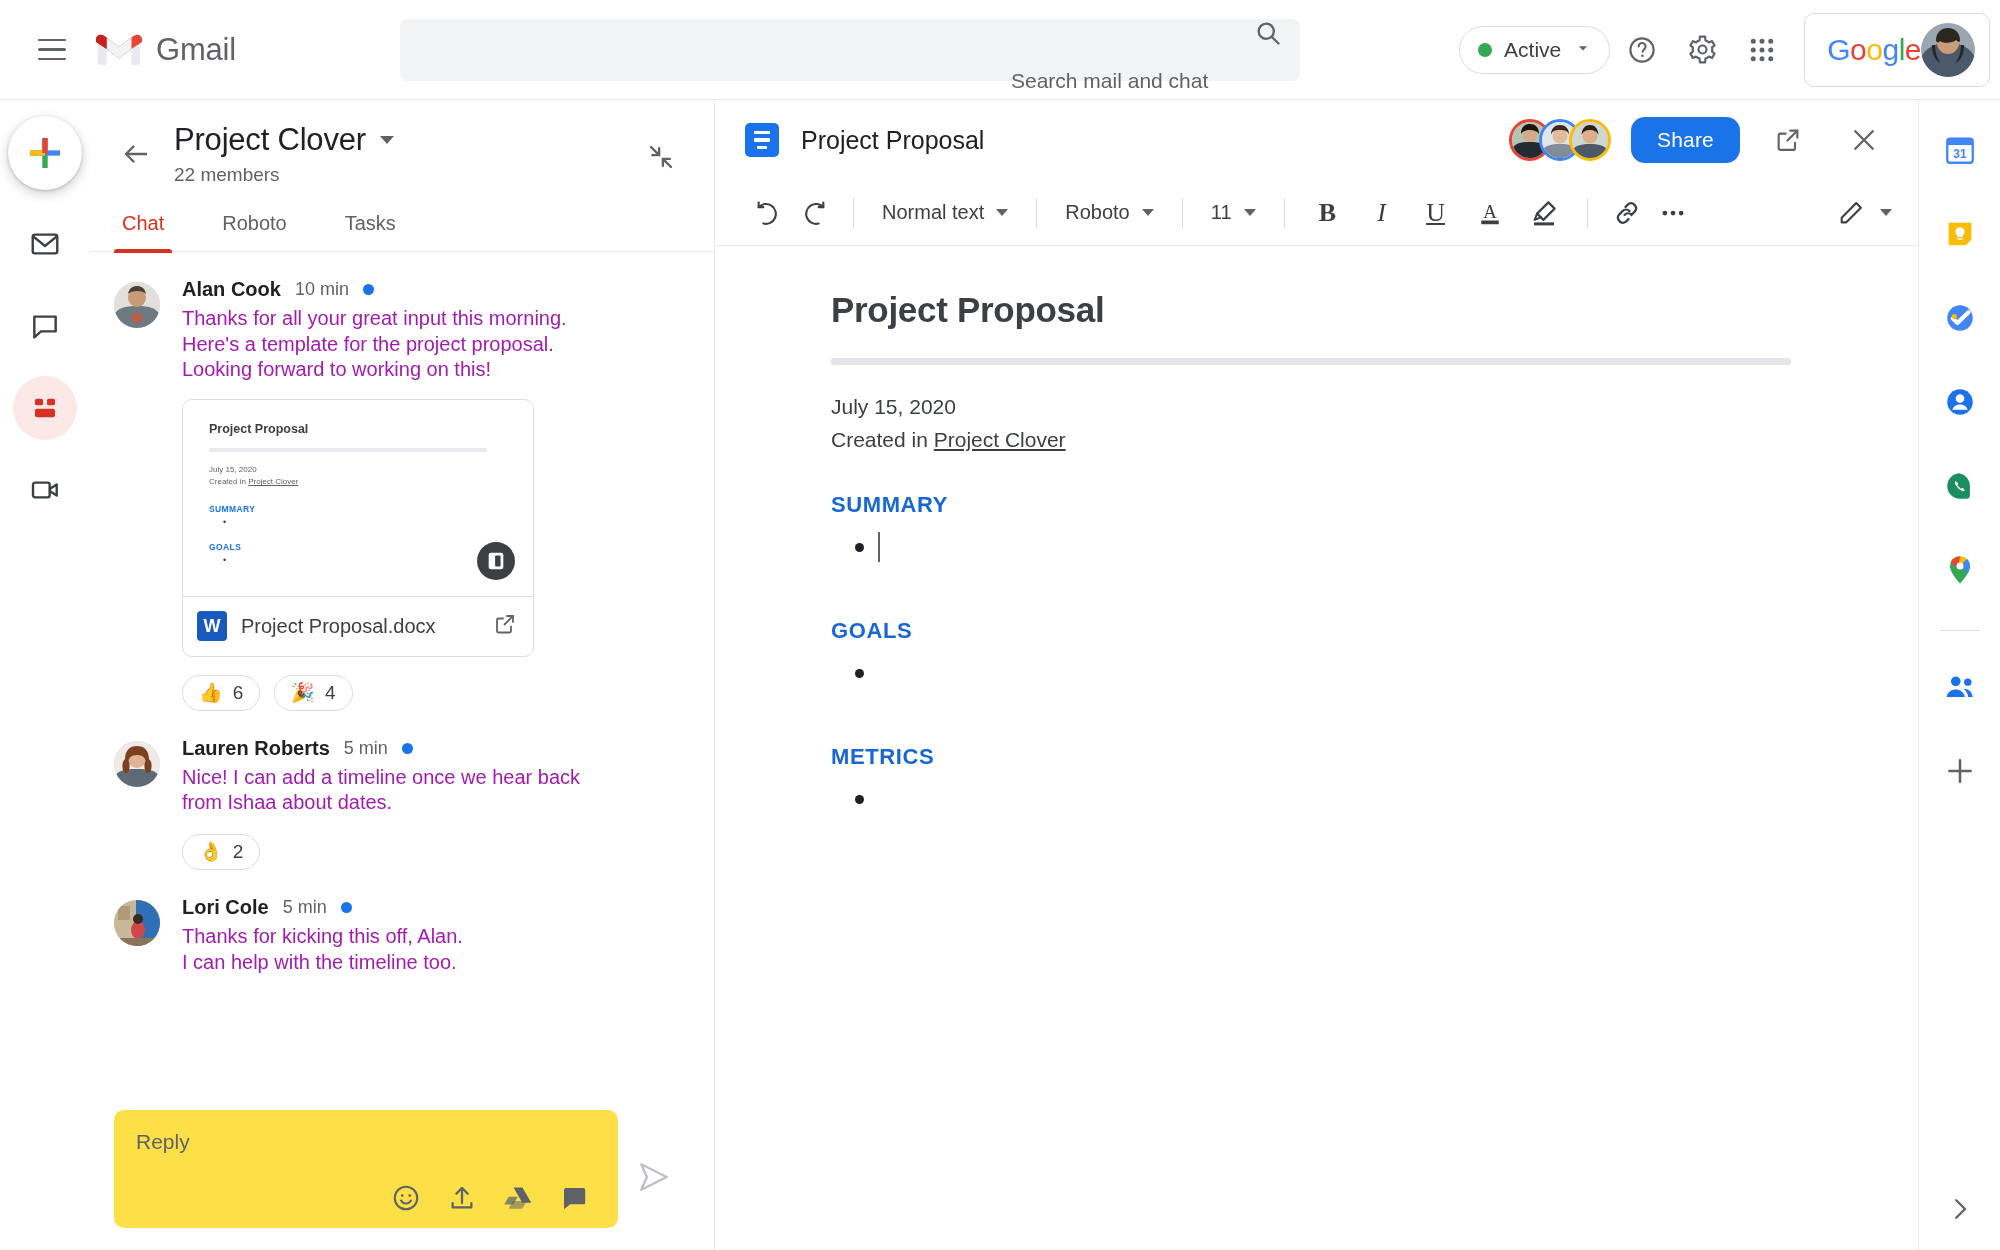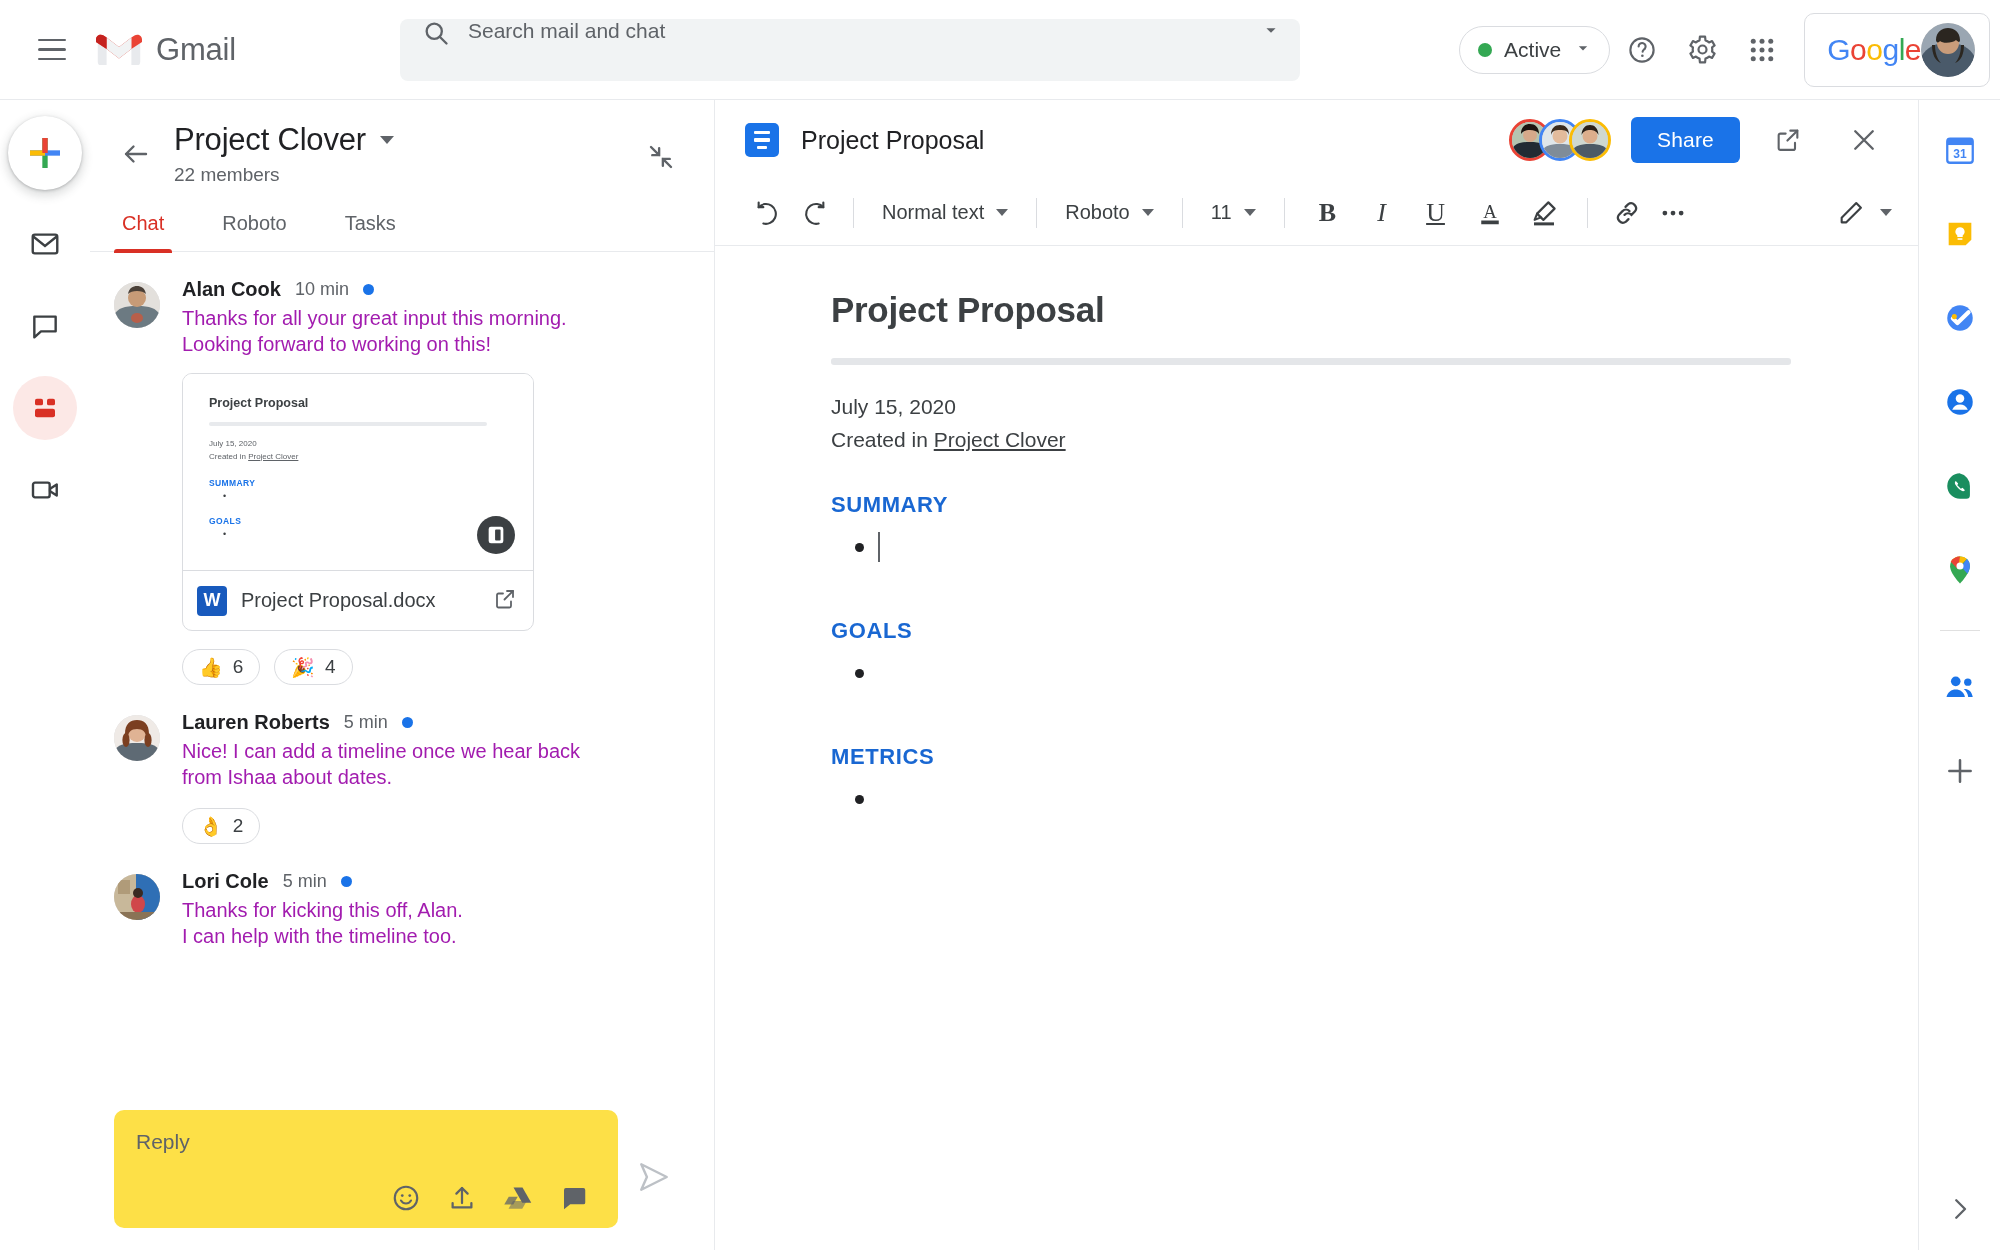--- a/index.html
+++ b/index.html
@@ -26,22 +26,23 @@
   .hamburger span { display:block; width:28px; height:2.5px; background:#5f6368; border-radius:2px; }
   .hamburger .bars { display:flex; flex-direction:column; gap:7px; }
 
   .gmail-logo-wrap { display:flex; align-items:center; gap:14px; margin-left: 16px; }
   .gmail-m { width: 46px; height: 36px; }
   .gmail-word { font-size: 31px; color:#5f6368; letter-spacing: -0.2px; font-weight: 400; }
 
   .search-wrap {
     position:absolute; left: 400px; width: 900px;
     height: 62px; background:#f1f3f4; border-radius: 8px;
-    display:flex; align-items:flex-start; padding: 0 18px 0 22px; gap: 18px;
+    display:flex; align-items:flex-end; padding: 0 18px 0 22px; gap: 18px;
     cursor: text;
+    flex-direction: column;
   }
   .search-icon { flex:0 0 auto; }
   .search-input {
     flex: 1; border: none; outline: none; background: transparent;
     font-family: "Liberation Sans", sans-serif; font-size: 21px; color: #3c4043;
   }
   .search-input::placeholder { color:#5f6368; }
   .search-caret { flex:0 0 auto; cursor:pointer; }
 
   .top-right { margin-left:auto; display:flex; align-items:center; gap: 4px; padding-right: 0; }
@@ -182,21 +183,21 @@
     display:flex; flex-direction:column; align-items:center; justify-content:center; gap:4px;
   }
   .doc-icon i { display:block; background:#fff; height:3.5px; border-radius:1px; }
   .doc-title { font-size: 25px; color:#202124; }
   .doc-head-right { margin-left:auto; display:flex; align-items:center; gap: 20px; }
   .avstack { display:flex; align-items:center; }
   .avstack .av { width: 42px; height:42px; border-radius:50%; border: 3px solid #ea4335; overflow:hidden; background:#ccc; }
   .avstack .av:nth-child(2) { border-color:#4285f4; margin-left:-12px; }
   .avstack .av:nth-child(3) { border-color:#fbbc05; margin-left:-12px; }
   .share-btn {
-    background:#1a73e8; color:#fff; border:none; border-radius: 6px;
+    background:#1a73e8; color:#fff; border:none; border-radius: 14px;
     height: 46px; padding: 0 26px; font-size: 21px; cursor:pointer;
     font-family:"Liberation Sans", sans-serif; letter-spacing:.2px;
   }
   .doc-toolbar {
     height: 66px; min-height:66px; display:flex; align-items:center;
     padding: 0 26px 0 30px; gap: 0; border-bottom: 1px solid #e8eaed;
   }
   .tb-icon { width:46px; height:46px; display:flex; align-items:center; justify-content:center; cursor:pointer; border-radius:4px; }
   .tb-sep { width:1px; height: 30px; background:#dadce0; margin: 0 16px; }
   .tb-dd { display:flex; align-items:center; gap: 12px; padding: 0 12px; height: 44px; cursor:pointer; border-radius:4px; }
@@ -410,20 +411,21 @@
               <ellipse cx="23" cy="36" rx="6" ry="5" fill="#b75f4a"></ellipse>
             </svg>
           </div>
           <div class="msg-body">
             <div class="msg-meta">
               <span class="msg-author">Alan Cook</span>
               <span class="msg-time">10 min</span>
               <span class="msg-unread"></span>
             </div>
             <div class="msg-line">Thanks for all your great input this morning.</div>
+            <div class="msg-line">Here's a template for the project proposal.</div>
             <div class="msg-line">Looking forward to working on this!</div>
 
             <div class="attach-card">
               <div class="attach-preview">
                 <div class="ap-title">Project Proposal</div>
                 <div class="ap-rule"></div>
                 <div class="ap-meta">July 15, 2020</div>
                 <div class="ap-meta"><span>Created in </span><u>Project Clover</u></div>
                 <div class="ap-h">SUMMARY</div>
                 <div class="ap-b">•</div>

